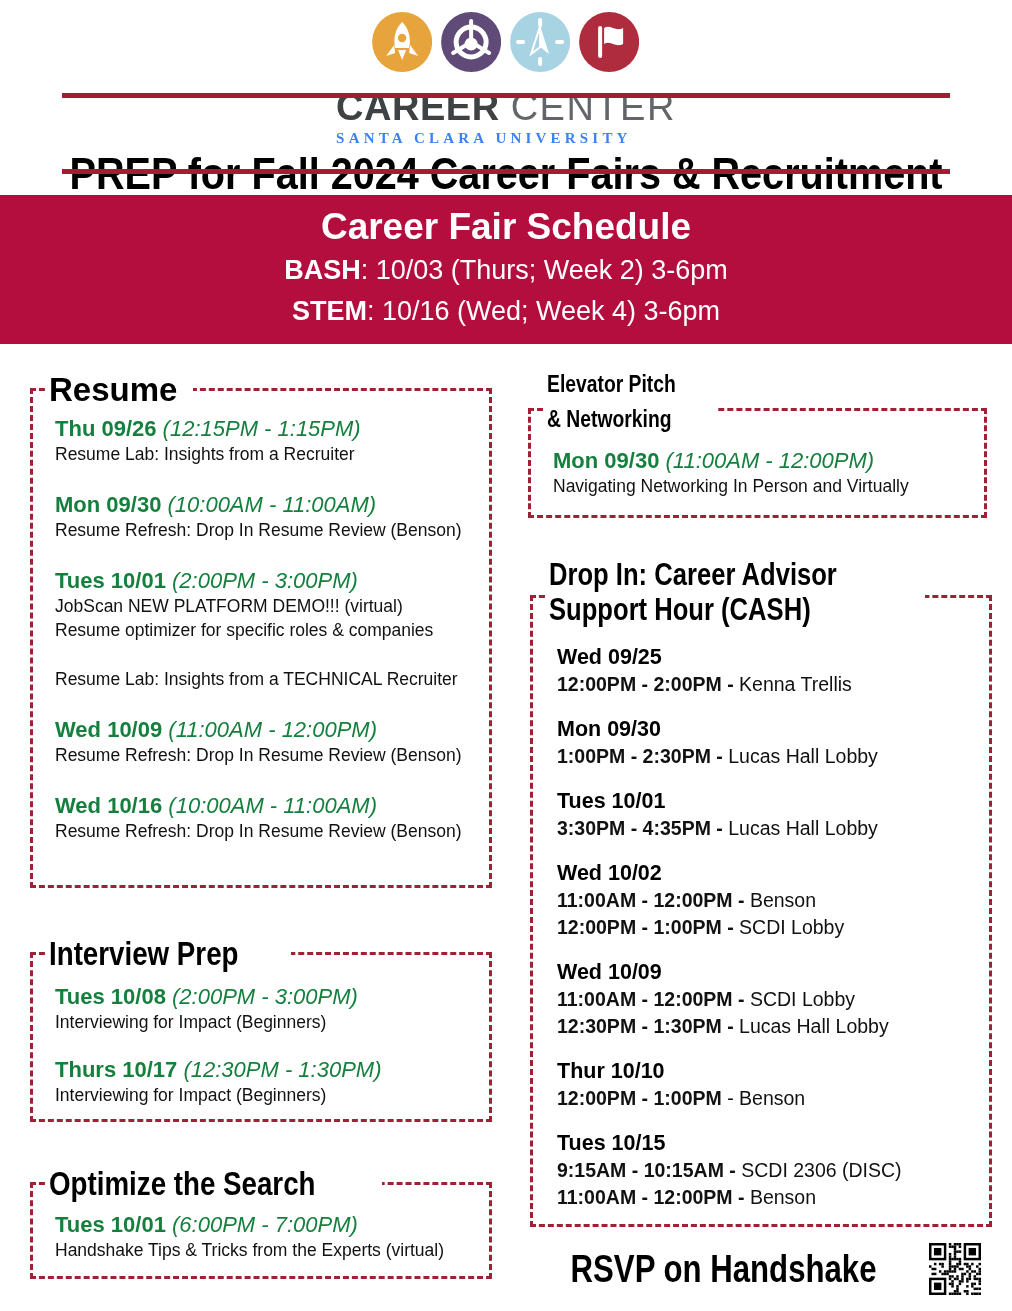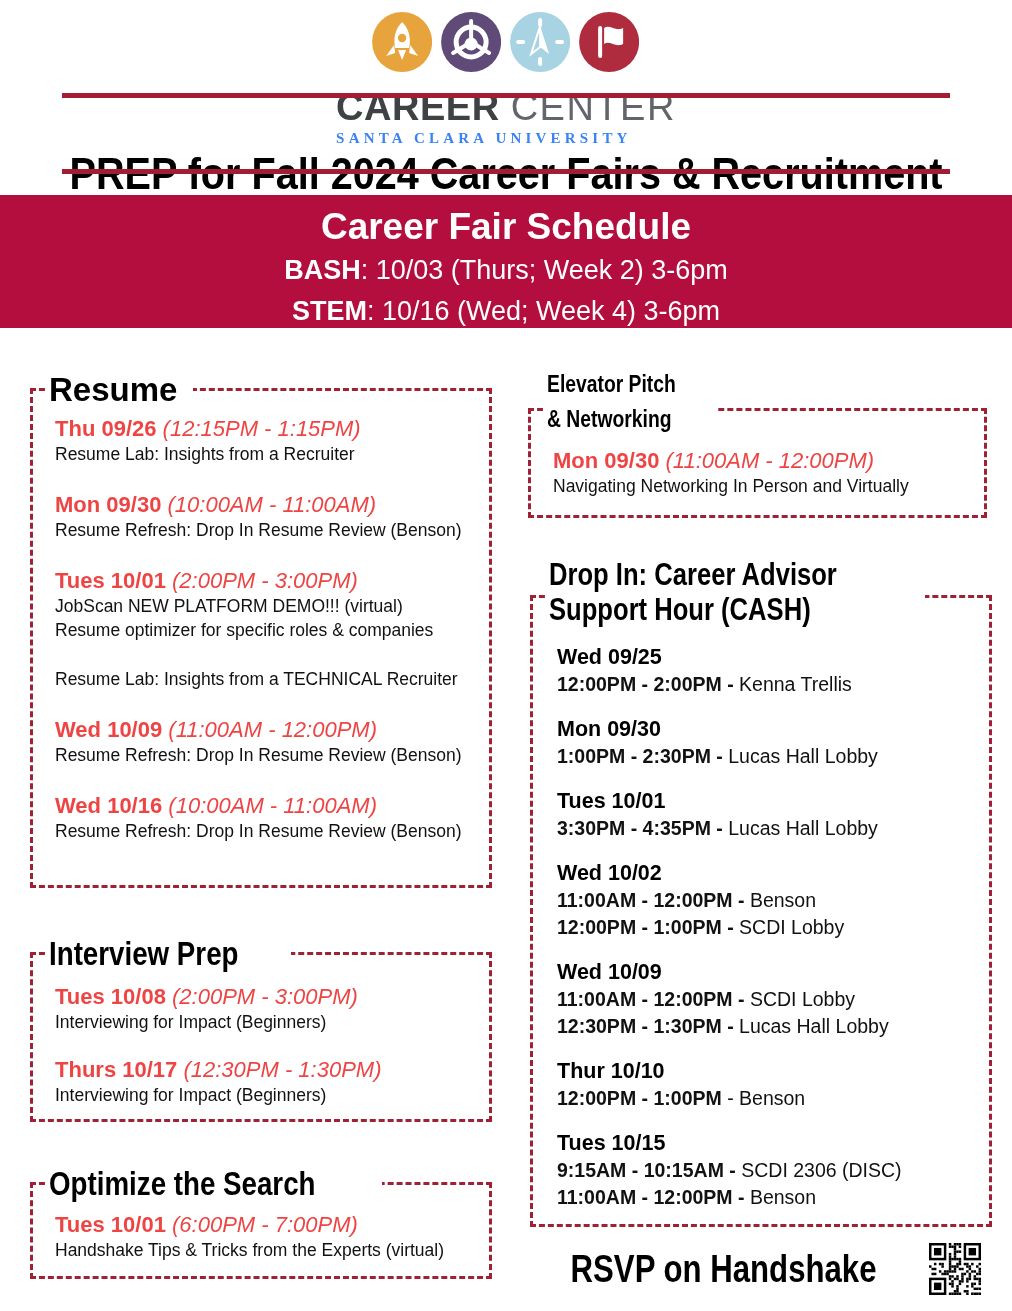--- a/index.html
+++ b/index.html
@@ -20,21 +20,21 @@
 
   
   .rule { position:absolute; left:62px; width:888px; height:5px; background:#a31c33; }
   .rule-top { top:93px; } .rule-bottom { top:169px; }
   .main-title { position:absolute; top:102px; left:0; width:100%; text-align:center;
                 font-size:45px; line-height:56px; color:#000; white-space:nowrap;margin-top:44px; }
   .main-title .inner { display:inline-block; transform:scaleX(0.88); transform-origin:center; }
   .main-title b { font-weight:bold; }
 
   
-  .banner { position:absolute; top:195px; left:0; width:1012px; height:133px;
+  .banner { position:absolute; top:195px; left:0; width:1012px; height:149px;
             background:#b30e3e; color:#fff; text-align:center; padding-top:9px; }
   .banner-title { font-size:37px; font-weight:bold; line-height:46px; }
   .banner-line { font-size:27px; line-height:41px; }
   .banner-line b { font-weight:bold; }
 
   
   .sec { position:absolute; border:3px dashed #9e2136; background:transparent; }
   .sec-head { position:absolute; background:#fff; color:#000; font-weight:bold;
               white-space:nowrap; padding:0 16px 0 4px; }
   .sec-head .cond { display:inline-block; transform:scaleX(0.84); transform-origin:0 50%; }
@@ -47,21 +47,21 @@
   #sec-elevator  { left:528px; top:408px; width:459px; height:110px; padding:36px 10px 0 22px; }
   #sec-cash      { left:530px; top:595px; width:462px; height:632px; padding:46px 10px 0 24px; }
 
   #sec-elevator .sec-head { top:-44px; left:12px; }
   #sec-cash .sec-head { top:-41px; left:12px; font-size:32px; line-height:35px; }
   #sec-cash .sec-head .cond { transform:scaleX(0.80); }
 
   
   .event { margin-bottom:22px; }
   #sec-resume .event { margin-bottom:25px; }
-  .event-head { font-size:22px; line-height:27px; color:#ef4444; }
+  .event-head { font-size:22px; line-height:27px; color:#15803d; }
   .event-head b { font-weight:bold; }
   .event-head i { font-style:italic; font-weight:normal; }
   .event-desc { font-size:17.5px; line-height:24px; color:#111; }
 
   
   .cash-day { margin-bottom:18px; }
   .cash-date { font-size:21.5px; font-weight:bold; line-height:27px; color:#000; }
   .cash-slot { font-size:19.5px; line-height:27px; color:#111; }
   .cash-slot b { font-weight:bold; }
 

